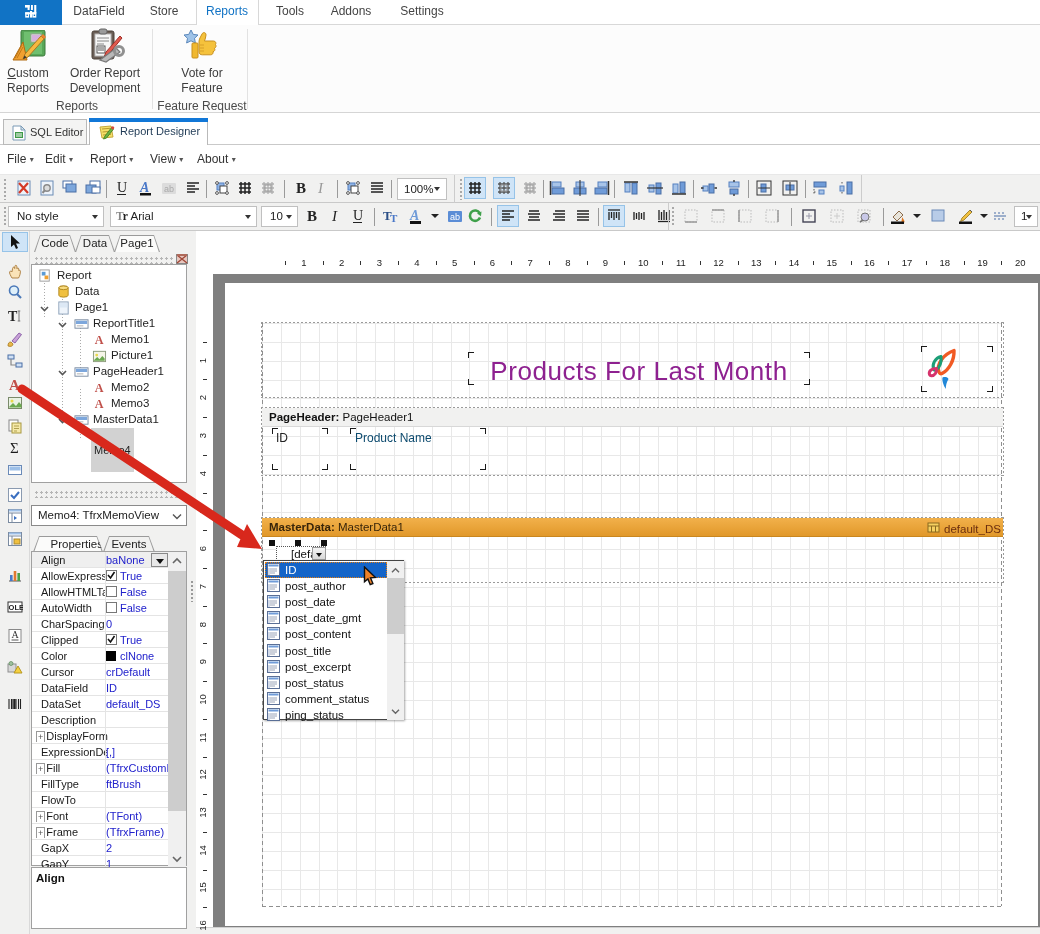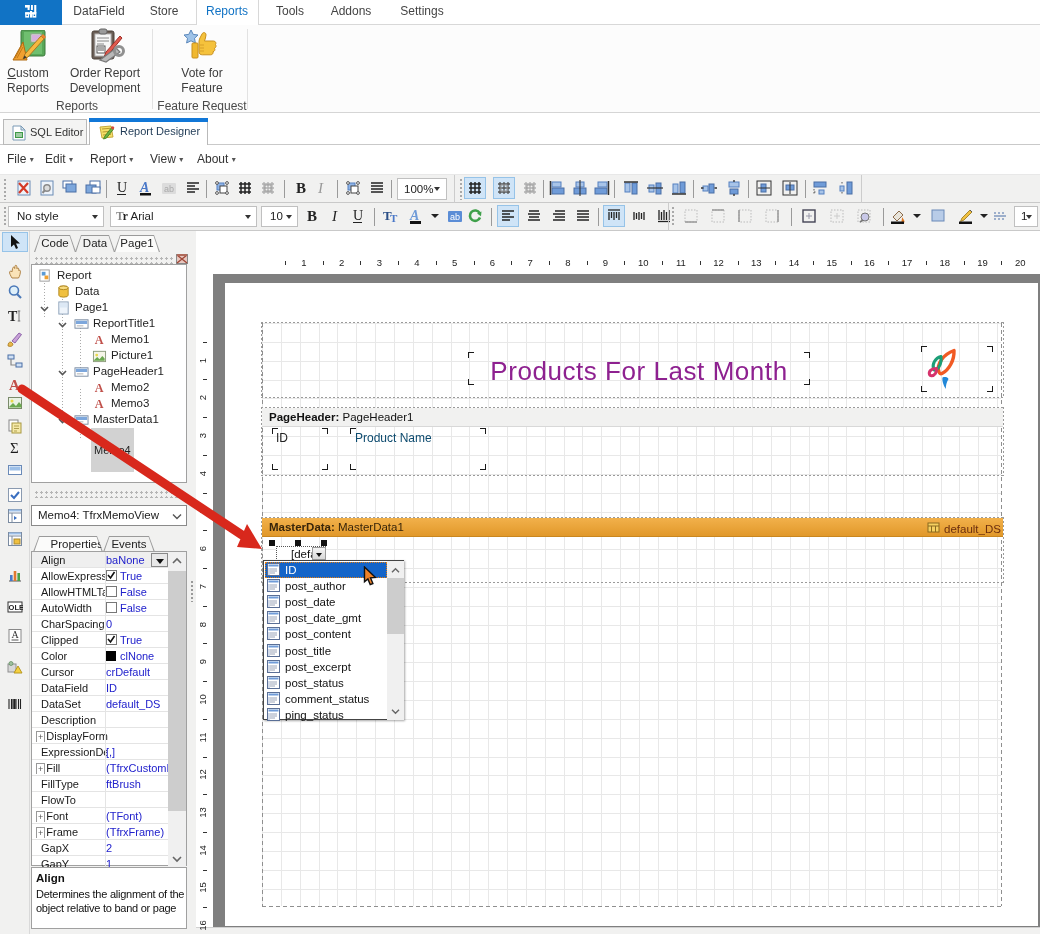--- a/index.html
+++ b/index.html
@@ -665,21 +665,20 @@
           <path d="M1 6 l4-4 l4 4" fill="none" stroke="#666" stroke-width="1.6"></path>
         </svg>
         <div class="abs" style="left:0;top:19px;width:18px;height:240px;background:#cdcdcd"></div>
         <svg class="abs" style="left:4px;top:303px" width="10" height="8" viewBox="0 0 10 8">
           <path d="M1 2 l4 4 l4-4" fill="none" stroke="#666" stroke-width="1.6"></path>
         </svg>
       </div>
 </div>
 <div class="abs" style="left:1px;top:636px;width:156px;height:62px;background:#fff;border:1px solid #a0a0a0">
       <div class="abs" style="left:4px;top:4px;font-size:11.5px;font-weight:bold;color:#111">Align</div>
-      <div class="abs" style="left:4px;top:19px;width:152px;font-size:11px;letter-spacing:-0.25px;line-height:14px;color:#111">Determines the alignment of the object relative to band or page</div>
     </div>
 </div>
 <div class="abs" style="left:188px;top:231px;width:8px;height:703px;background:#f1f1f0"></div>
 <div class="abs" style="left:190px;top:580px;width:4px;height:22px;background-image:radial-gradient(#9a9a9a 1px,transparent 1.2px);background-size:4px 4px"></div>
 <div class="abs" style="left:196px;top:231px;width:844px;height:703px;background:#fff">
 <div class="abs" style="left:17px;top:43px;width:827px;height:653px;background:#7f7f7f"></div>
 <div class="abs" style="left:29px;top:52px;width:813px;height:643px;background:#fff"></div>
 <div class="abs" style="left:0;top:696px;width:844px;height:7px;background:#f1f1f0;border-top:1px solid #d0d0d0"></div>
 <div class="abs" style="left:66px;top:92px;width:739px;height:583px;background-image:repeating-linear-gradient(to right,#e8e8e8 0 1px,transparent 1px 18.85px),repeating-linear-gradient(to bottom,#e8e8e8 0 1px,transparent 1px 18.85px)"></div>
 <div class="abs" style="left:66px;top:92px;width:1px;height:583px;background-image:repeating-linear-gradient(to bottom,#8f8f8f 0 4px,transparent 4px 7px)"></div>

